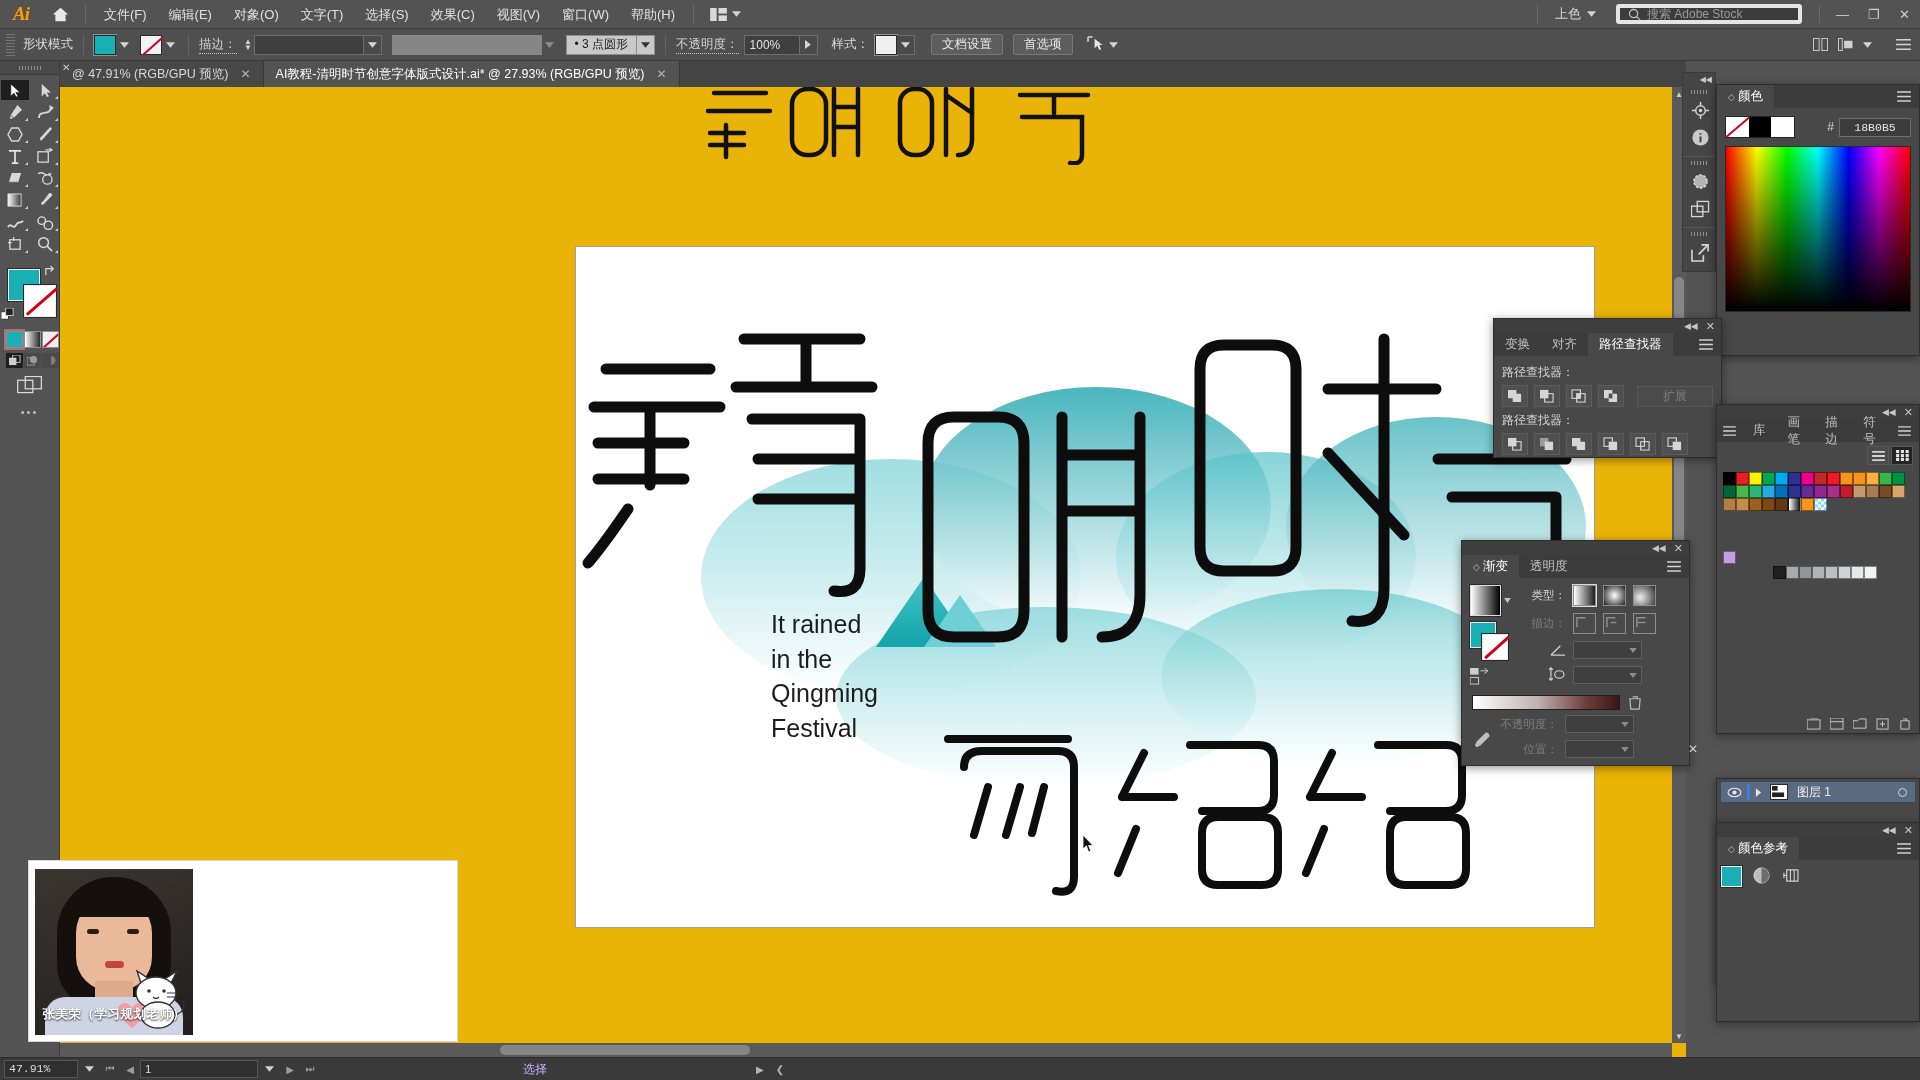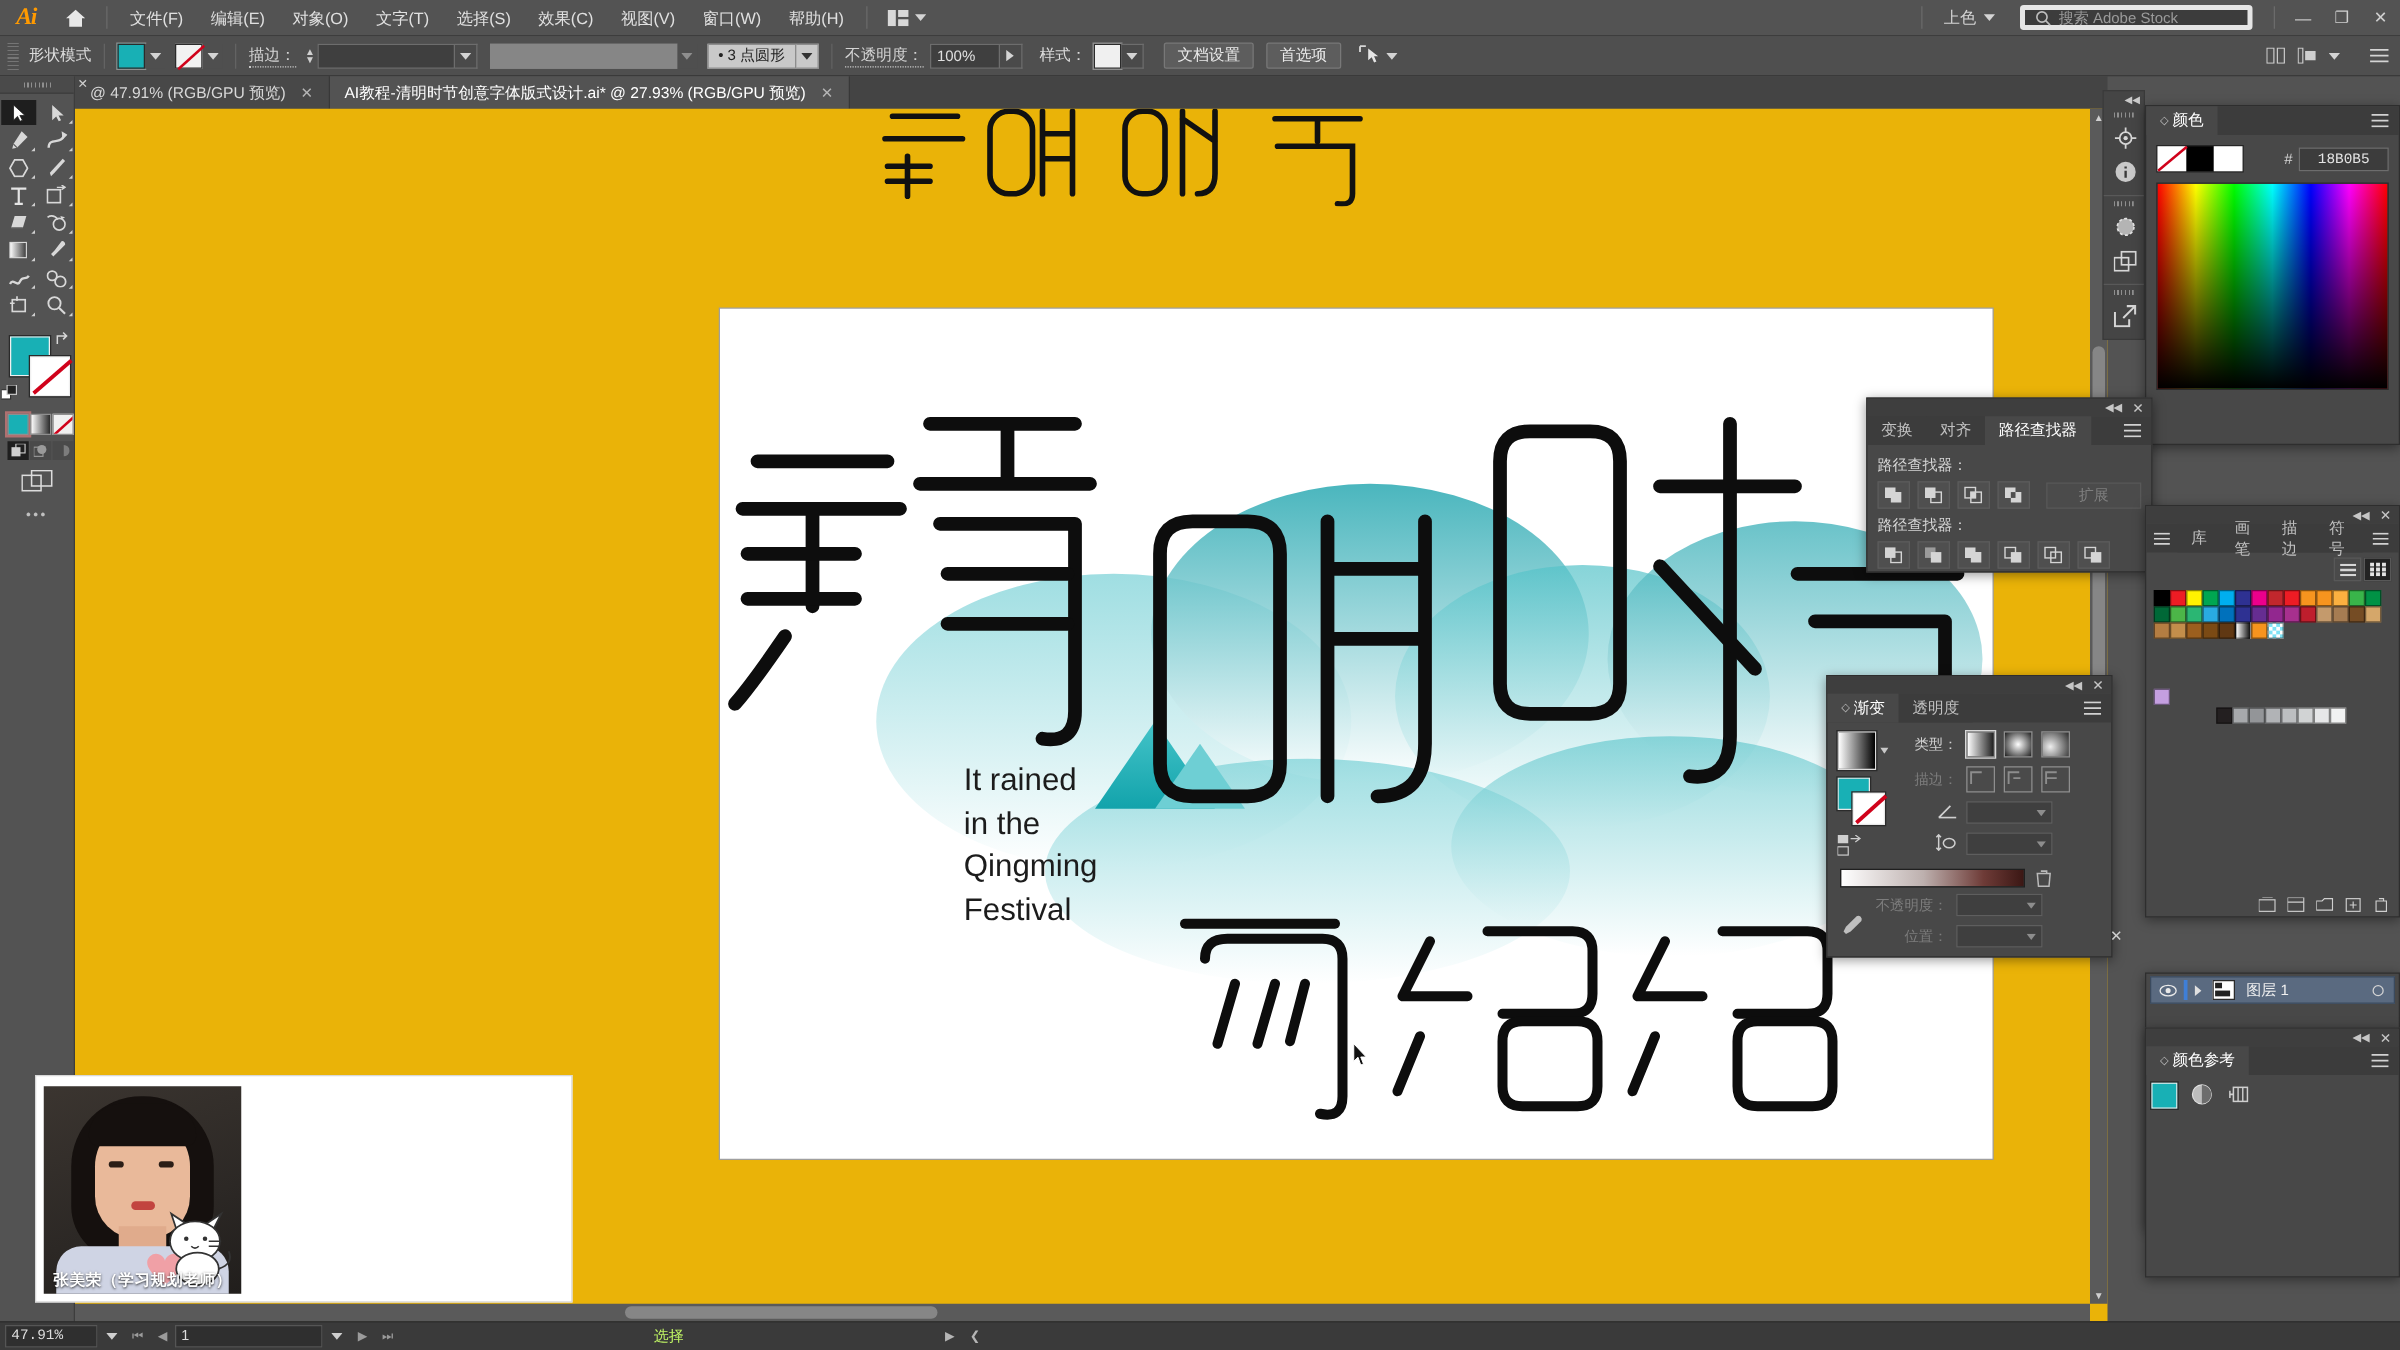--- a/index.html
+++ b/index.html
@@ -278,35 +278,35 @@
   }
   .sb-zoom { width:74px; height:18px; background:#2f2f2f; border:1px solid #555;
      color:#ddd; font-size:11.5px; font-family:"Liberation Mono",monospace;
      line-height:16px; padding-left:4px; margin-left:4px; }
   .sb-dd { width:22px; height:18px; display:flex;align-items:center;justify-content:center;
      background:#3a3a3a; color:#cfcfcf; font-size:9px;}
   .sb-nav { width:20px; display:flex;align-items:center;justify-content:center;
      color:#9b9b9b; font-size:10px;}
   .sb-page { width:118px; height:18px; background:#2f2f2f; border:1px solid #555;
      color:#ddd; font-size:11.5px; line-height:16px; padding-left:4px;}
-  .sb-status { width:430px; text-align:center; font-size:12px; color:#bef264; }
+  .sb-status { width:430px; text-align:center; font-size:12px; color:#c4b5fd; }
   .sb-caret { color:#b5b5b5; font-size:10px; padding:0 6px; }
 
   
   .promo {
     position:absolute; left:28px; bottom:38px; width:430px; height:182px;
     background:#ffffff; border:1px solid #d8d8d8;
     display:flex; align-items:stretch; padding:8px 6px;
   }
   .promo-photo {
     width:158px; height:166px; position:relative; overflow:hidden;
     background:linear-gradient(160deg,#3b3530 0%,#2c2825 60%,#211e1c 100%);
   }
   .promo-caption {
-    position:absolute; left:0; bottom:2px; width:100%; text-align:center;
+    position:absolute; left:0; bottom:12px; width:100%; text-align:center;
     color:#fff; font-size:12.5px; font-weight:bold; letter-spacing:.5px;
     text-shadow:0 1px 2px rgba(0,0,0,.85);
     font-family:"DejaVu Sans",sans-serif;
   }
   .promo-lines { flex:1; padding-left:10px; display:flex; flex-direction:column;
      justify-content:center; gap:1px; }
   .promo-line { font-size:20px; font-weight:bold; color:#3a2f33; line-height:1.24;
      font-family:"DejaVu Serif","Liberation Serif",serif; white-space:nowrap;}
   .promo-red { color:#d81f26; }
 

